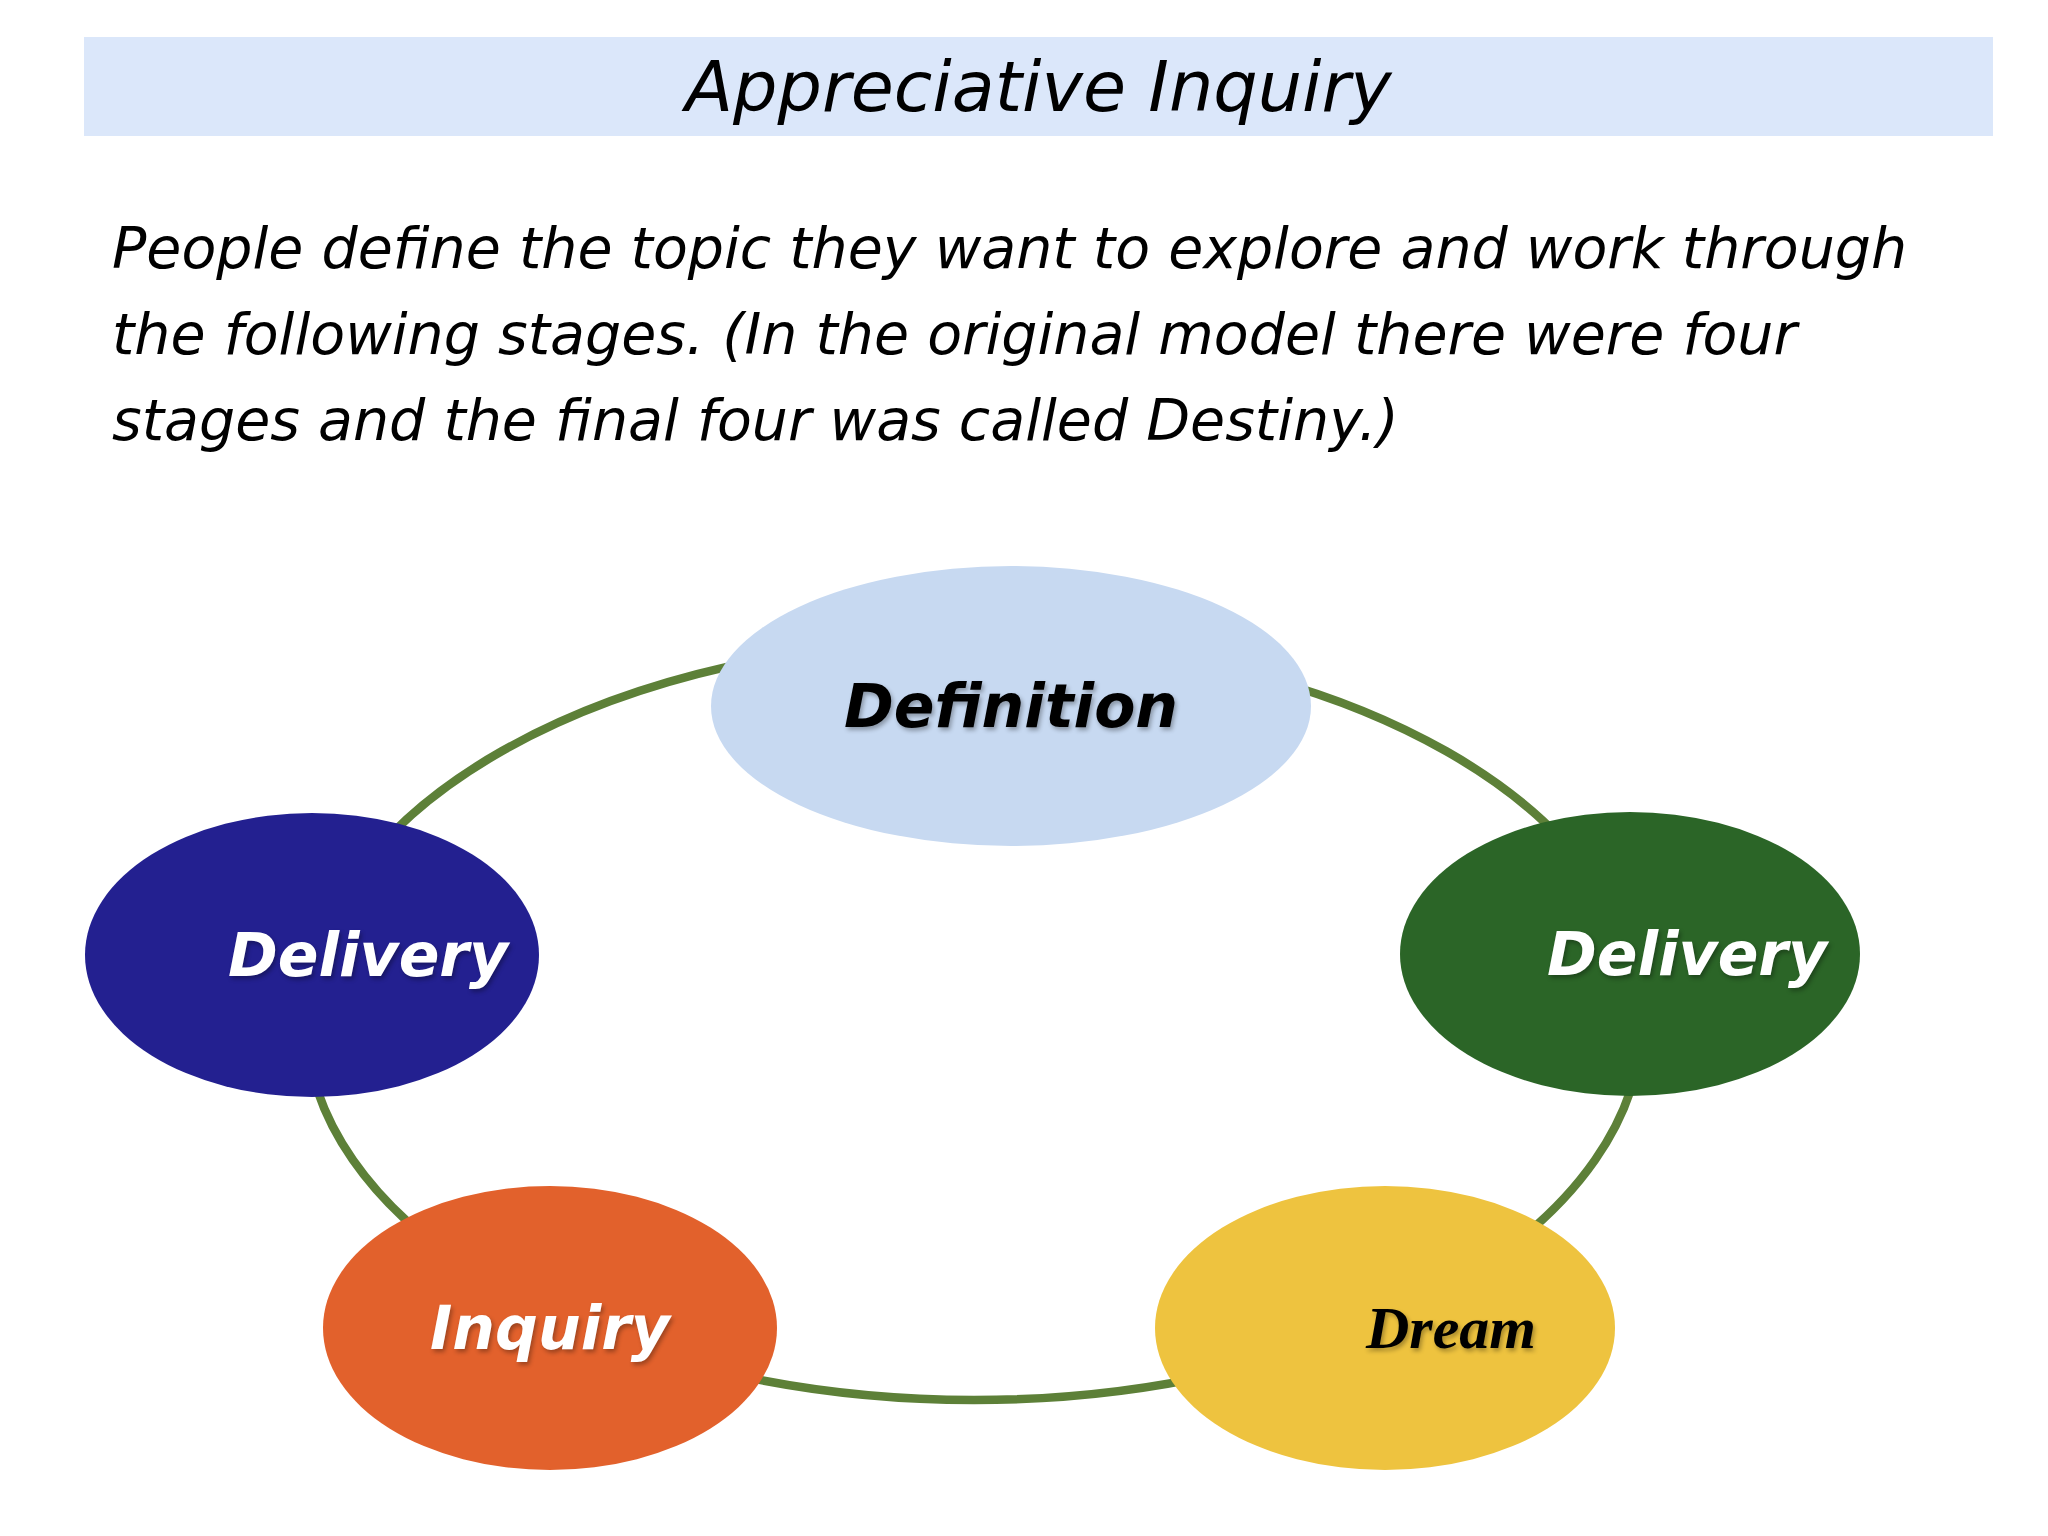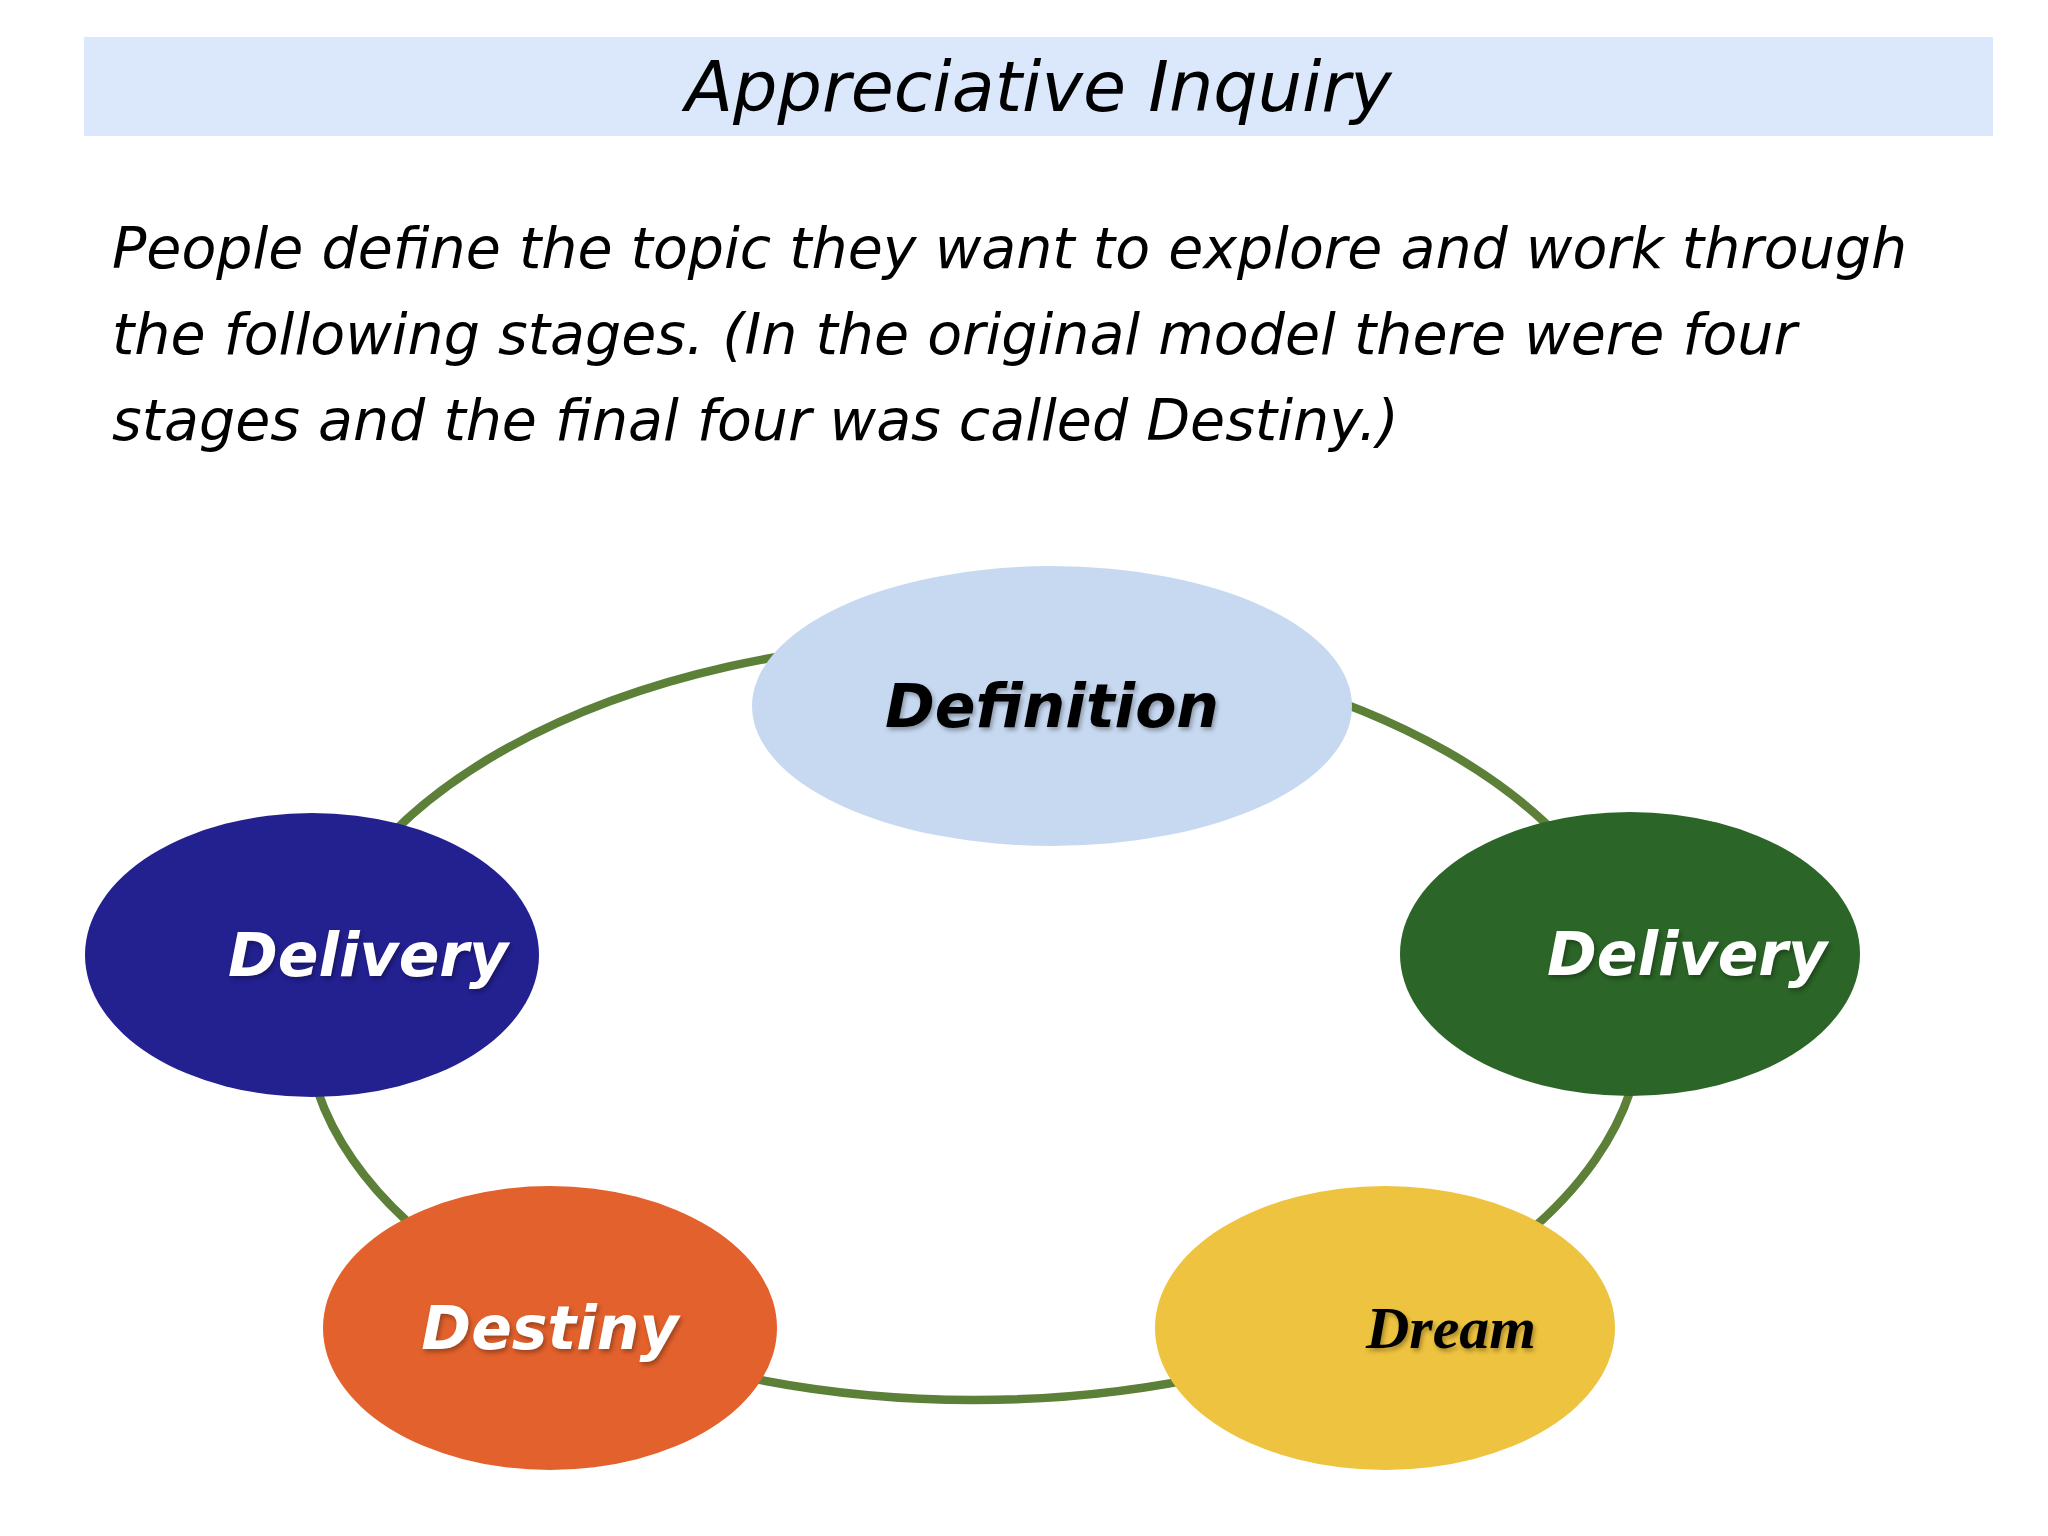--- a/index.html
+++ b/index.html
@@ -49,21 +49,21 @@
     border-radius: 50%;
     display: flex; align-items: center; justify-content: center;
   }
   .stage-label {
     font-style: italic;
     font-weight: bold;
     font-size: 60px;
     white-space: nowrap;
     text-shadow: 2px 3px 4px rgba(0,0,0,0.30);
   }
-  #stage-definition { left: 752px;  top: 566px;  width: 600px; height: 280px; justify-content: center; }
+  #stage-definition { left: 711px;  top: 566px;  width: 600px; height: 280px; justify-content: center; }
   #stage-discovery  { left: 1400px; top: 812px;  width: 460px; height: 284px; }
   #stage-dream      { left: 1155px; top: 1186px; width: 460px; height: 284px; }
   #stage-design     { left: 323px;  top: 1186px; width: 454px; height: 284px; }
   #stage-delivery   { left: 85px;   top: 813px;  width: 454px; height: 284px; }
 
   
   #stage-delivery  .stage-label { transform: translateX(56px); }
   #stage-discovery .stage-label { transform: translateX(57px); }
   #stage-dream     .stage-label { transform: translateX(66px); }
 </style>
@@ -92,20 +92,20 @@
 
   <div class="stage" id="stage-discovery" style="background: rgb(43, 101, 39);">
     <span class="stage-label" style="color: rgb(255, 255, 255);">Delivery</span>
   </div>
 
   <div class="stage" id="stage-dream" style="background: rgb(238, 195, 63);">
     <span class="stage-label" style="color: #000000; font-family: Liberation Serif, serif;">Dream</span>
   </div>
 
   <div class="stage" id="stage-design" style="background: rgb(226, 97, 44);">
-    <span class="stage-label" style="color: rgb(255, 255, 255);">Destiny</span>
+    <span class="stage-label" style="color: rgb(255, 255, 255);">Inquiry</span>
   </div>
 
   <div class="stage" id="stage-delivery" style="background: rgb(35, 32, 144);">
     <span class="stage-label" style="color: #ffffff;">Delivery</span>
   </div>
 
 </div>
 
 </body></html>

